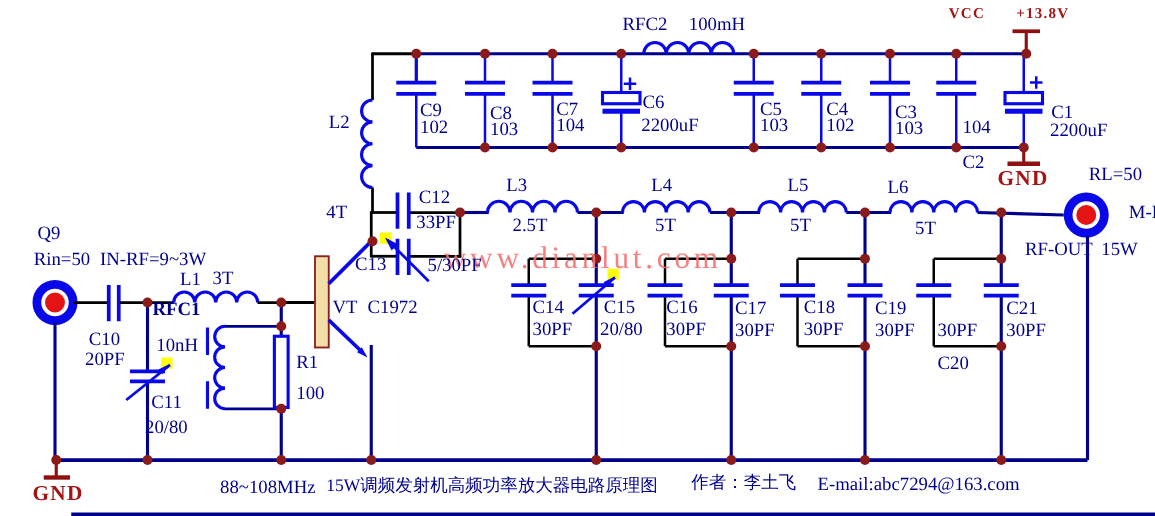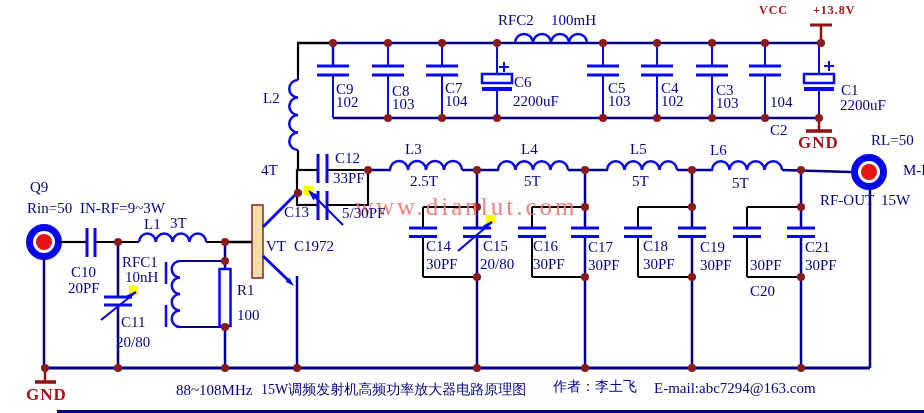--- a/index.html
+++ b/index.html
@@ -339,21 +339,21 @@
       <span class="lbl red" style="left: 813px; top: 4px;">+13.8V</span>
       <span class="lbl red" style="left: 798px; top: 134px; font-size: 17px;">GND</span>
       <span class="lbl red" style="left: 26px; top: 386px; font-size: 17px;">GND</span>
       <span class="lbl" style="left: 30px; top: 180px;">Q9</span>
       <span class="lbl" style="left: 27px; top: 201px;">Rin=50</span>
       <span class="lbl" style="left: 80px; top: 201px;">IN-RF=9~3W</span>
       <span class="lbl" style="left: 71px; top: 265px;">C10</span>
       <span class="lbl" style="left: 68px; top: 281px;">20PF</span>
       <span class="lbl" style="left: 121px; top: 315px;">C11</span>
       <span class="lbl" style="left: 116px; top: 335px;">20/80</span>
-      <span class="lbl" style="left: 122px; top: 255px;">RFC1</span>
+      <span class="lbl" style="left: 122px; top: 241px; font-weight: bold;">RFC1</span>
       <span class="lbl" style="left: 125px; top: 270px;">10nH</span>
       <span class="lbl" style="left: 144px; top: 217px;">L1</span>
       <span class="lbl" style="left: 170px; top: 216px;">3T</span>
       <span class="lbl" style="left: 237px; top: 283px;">R1</span>
       <span class="lbl" style="left: 237px; top: 308px;">100</span>
       <span class="lbl" style="left: 266px; top: 239px;">VT</span>
       <span class="lbl" style="left: 294px; top: 239px;">C1972</span>
       <span class="lbl" style="left: 263px; top: 91px;">L2</span>
       <span class="lbl" style="left: 261px; top: 119px; margin-top: 44px;">4T</span>
       <span class="lbl" style="left: 335px; top: 151px;">C12</span>

